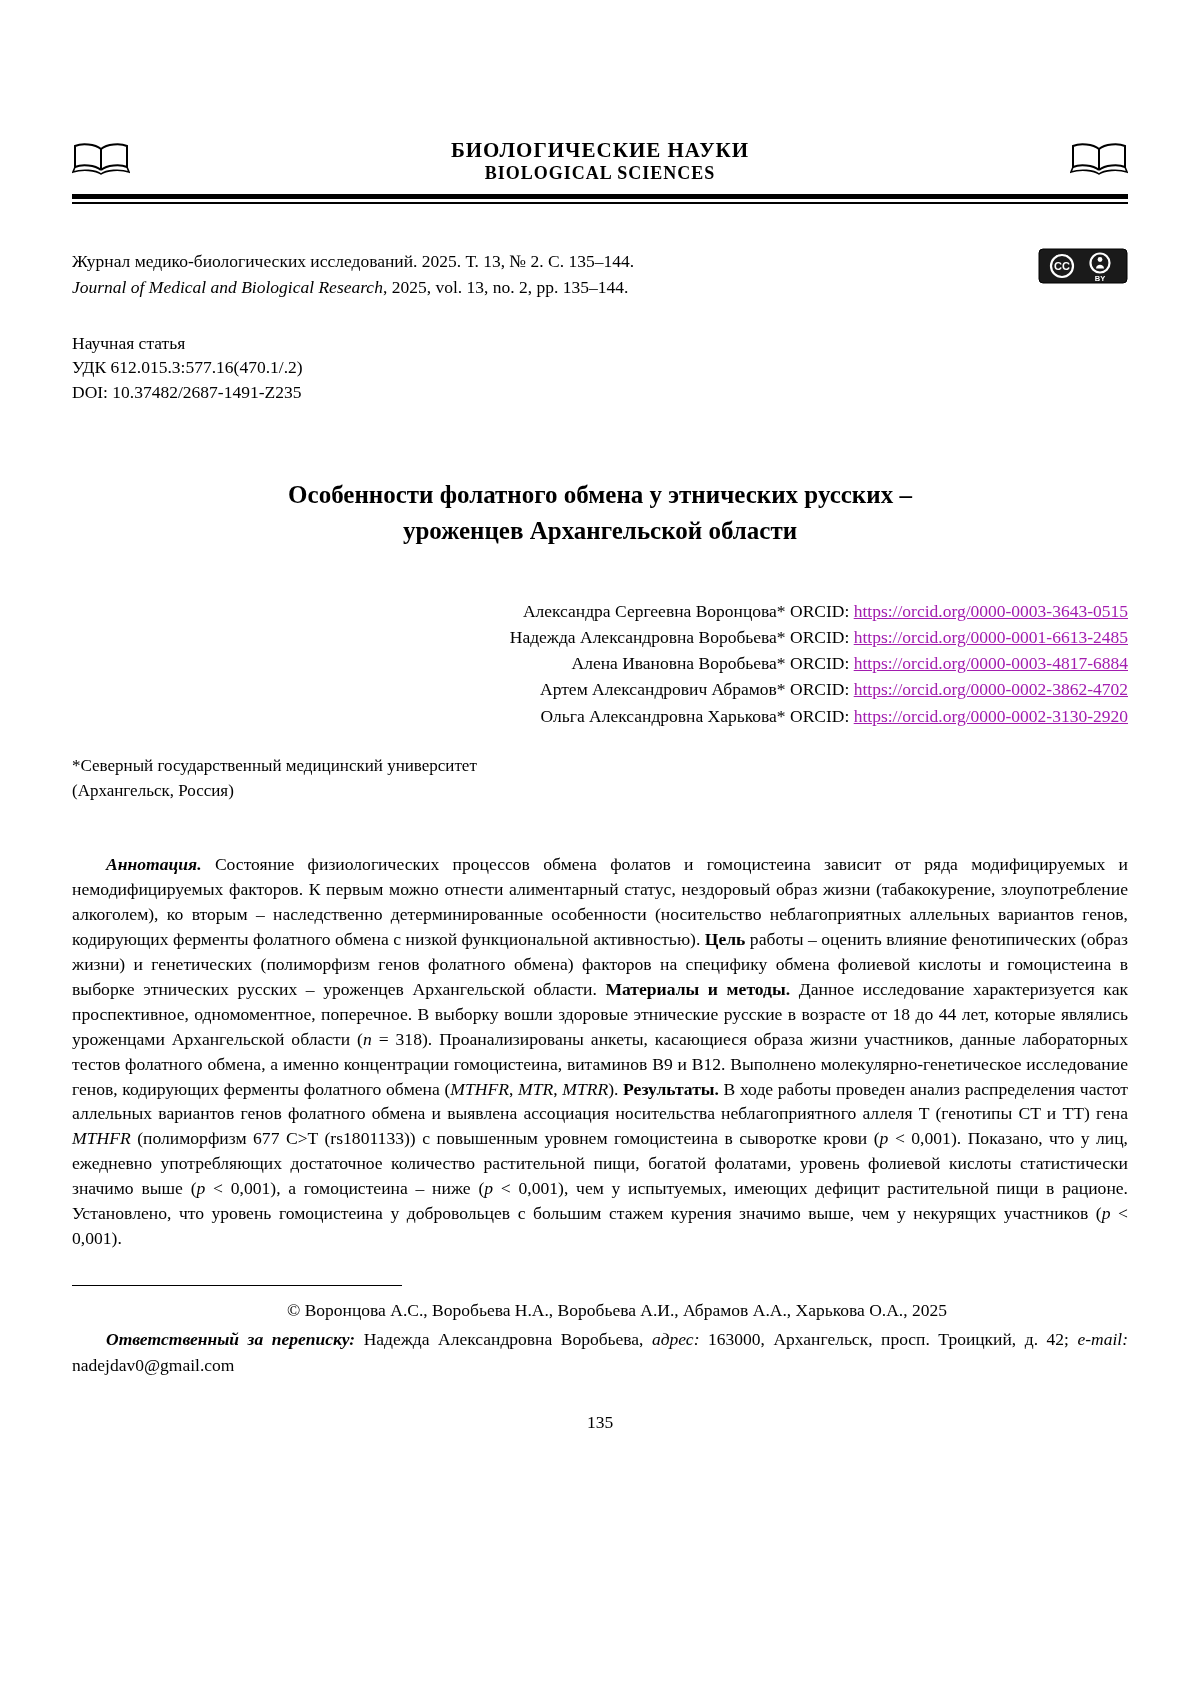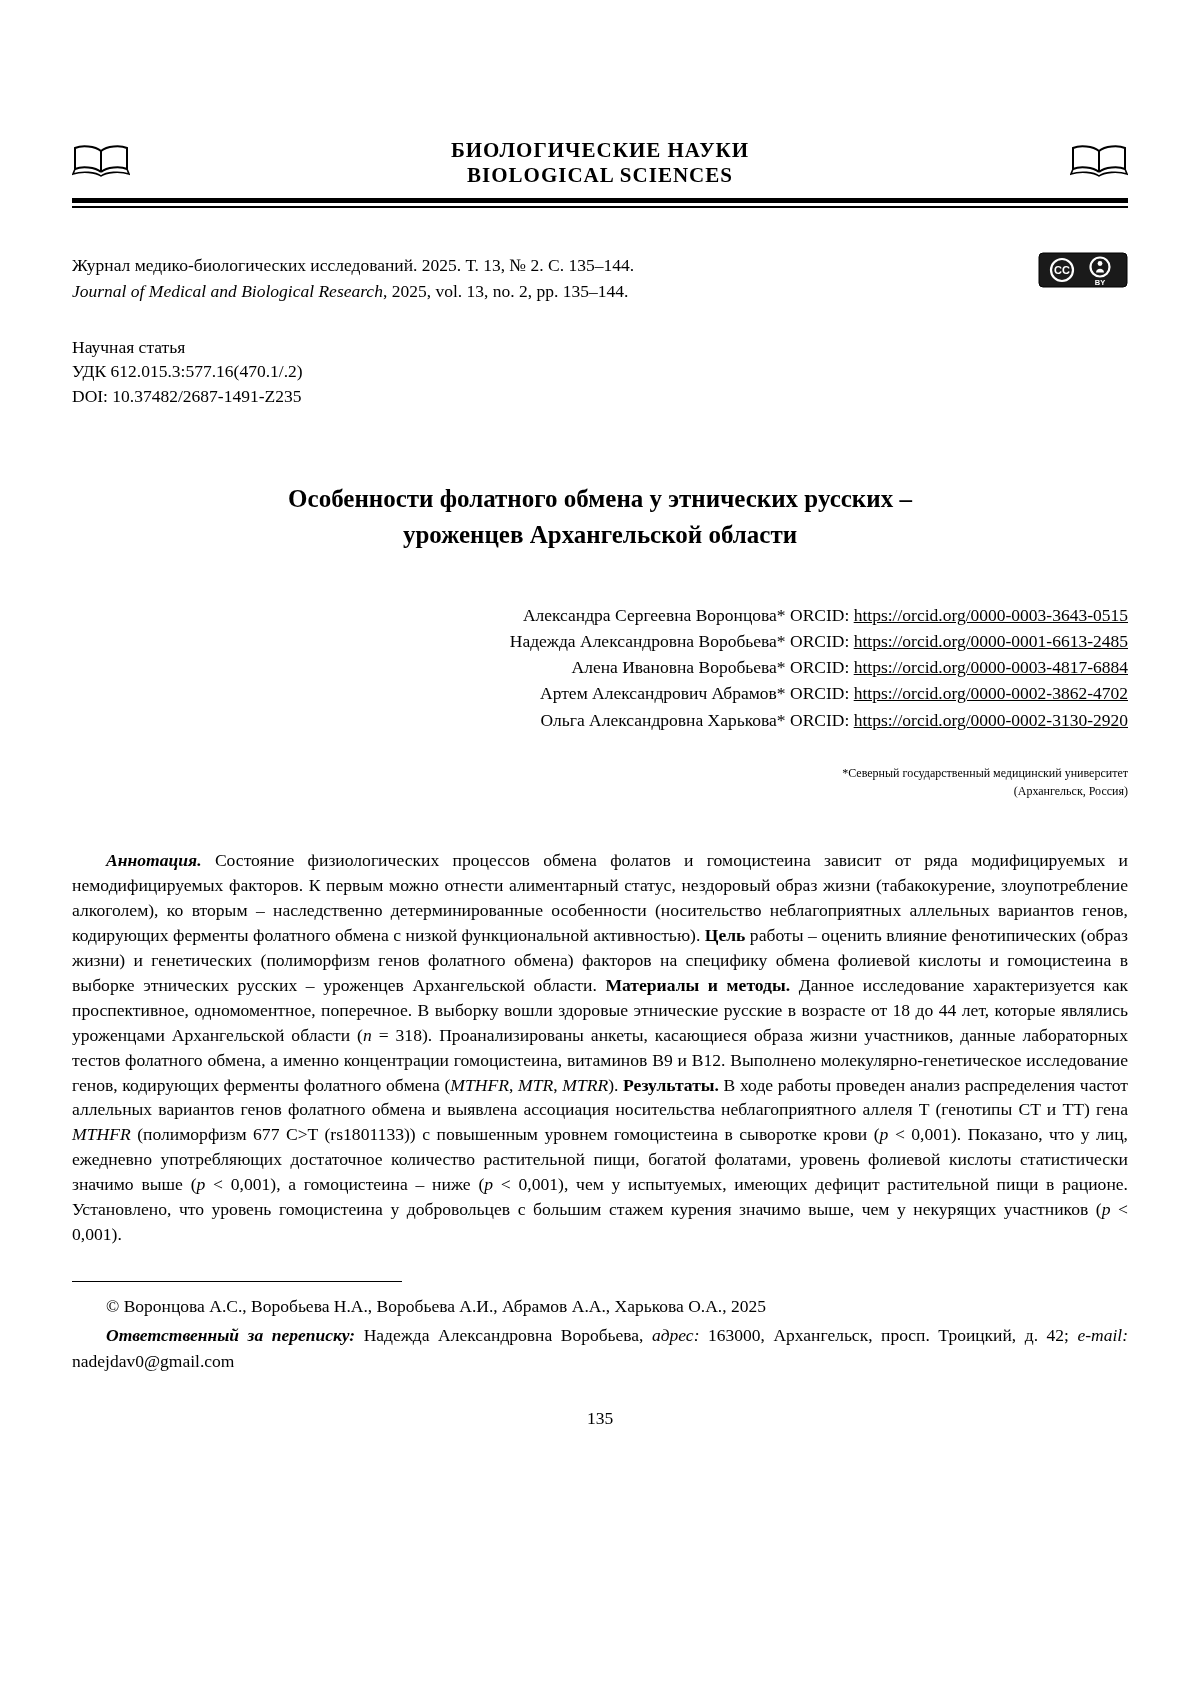--- a/index.html
+++ b/index.html
@@ -8,49 +8,49 @@
     width:1200px; height:1697px;
     font-family:"Liberation Serif", serif;
     color:#000; position:relative; overflow:hidden;
   }
   .page { padding:0 72px; }
 
   
   .journal-header { margin-top:138px; display:flex; align-items:center; justify-content:space-between; }
   .journal-header-titles { text-align:center; flex:1; }
   .journal-header-titles .ru { font-weight:bold; font-size:21px; letter-spacing:1px; }
-  .journal-header-titles .en { font-weight:bold; font-size:21px; letter-spacing:1px; }
+  .journal-header-titles .en { font-weight:bold; font-size:18px; letter-spacing:1px; }
   .book-icon { flex:0 0 auto; }
   .header-rule { margin-top:10px; border-top:5px solid #000; border-bottom:2px solid #000; height:10px; }
 
   
   .citation-row { margin-top:44px; display:flex; justify-content:space-between; align-items:flex-start; }
   .citation-lines { font-size:17.5px; line-height:1.5; }
   .citation-lines .en-title { font-style:italic; }
 
   
   .meta-block { margin-top:30px; font-size:17.5px; line-height:1.42; }
 
   
   .article-title { margin-top:72px; text-align:center; font-weight:bold; font-size:25px; line-height:1.45; }
 
   
   .authors-block { margin-top:48px; text-align:right; font-size:17.5px; line-height:1.5; }
   .author-name { font-weight:normal; }
-  .orcid-link { color:#000000; text-decoration:underline; cursor:pointer; }
+  .orcid-link { color:#a21caf; text-decoration:underline; cursor:pointer; }
 
   
-  .affiliation-block { margin-top:31px; text-align:right; font-size:12px; line-height:1.5; }
+  .affiliation-block { margin-top:24px; font-size:17px; line-height:1.5; }
 
   
   .abstract { margin-top:48px; font-size:17.6px; line-height:1.42; text-align:justify; text-indent:34px; }
 
   
   .footnote-rule { margin-top:34px; width:330px; border-top:1.5px solid #000; }
-  .copyright-line { margin-top:14px; font-size:17.5px; text-indent:34px; }
+  .copyright-line { margin-top:14px; font-size:17.5px; text-indent:34px;text-align:center; }
   .correspondence { margin-top:6px; font-size:17.5px; line-height:1.45; text-align:justify; text-indent:34px; }
 
   .page-number { margin-top:34px; text-align:center; font-size:17.5px; }
 </style>
 </head>
 <body>
 
 <div class="page">
 
   <div class="journal-header">

